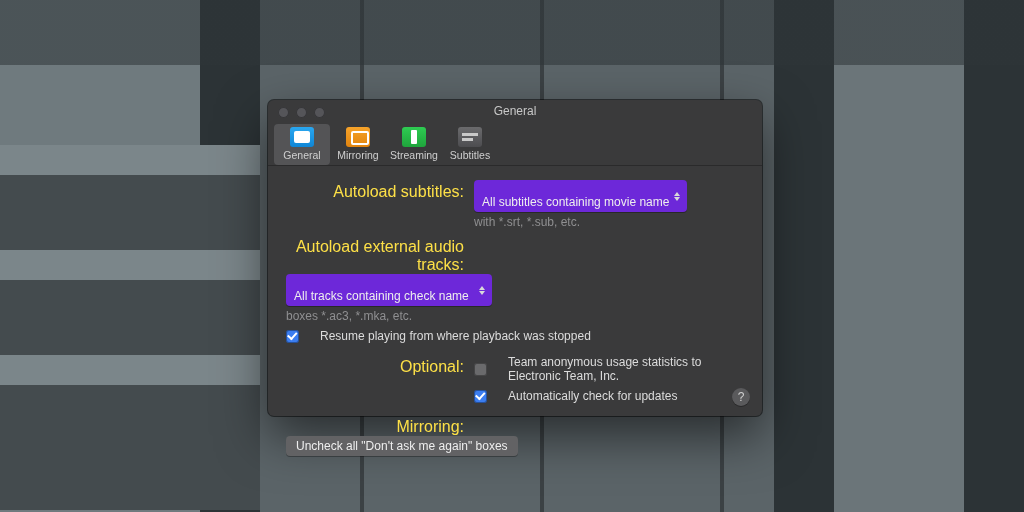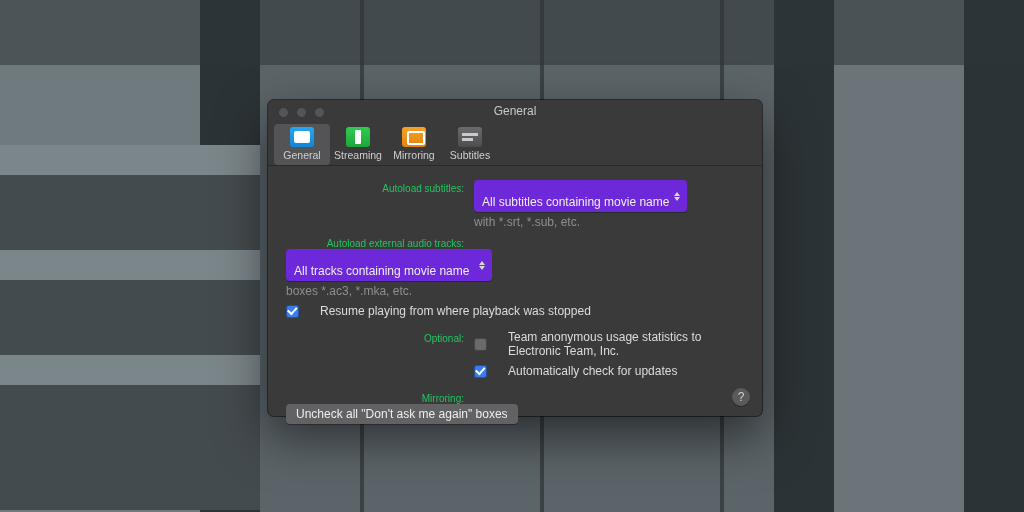--- a/index.html
+++ b/index.html
@@ -56,21 +56,21 @@
   .ic-streaming { background:linear-gradient(#2ecc52,#1fa53c);}
   .ic-streaming::after{content:""; position:absolute; left:9px; top:3px; width:6px; height:14px; background:#fff; border-radius:1px;}
   .ic-subtitles { background:linear-gradient(#6b6b6d,#4d4d50);}
   .ic-subtitles::before{content:""; position:absolute; left:4px; top:6px; width:16px; height:3px; background:#c9c9c9;}
   .ic-subtitles::after{content:""; position:absolute; left:4px; top:11px; width:11px; height:3px; background:#c9c9c9;}
   .tblabel { font-size:10.5px; color:#cfcfcf; }
 
   .content { padding:14px 18px 0 18px; }
   .row { display:flex; align-items:flex-start; margin-bottom:6px; }
   .row.gap { margin-top:0;flex-direction:column; }
-  .label { width:188px; text-align:right; padding-right:10px; color:#22c55e; padding-top:3px; font-size:10px;}
+  .label { width:188px; text-align:right; padding-right:10px; color:#fde047; padding-top:3px; font-size:16px;}
   .field { flex:1; }
   .hint { color:#8f8f91; font-size:12px; margin-top:3px; }
 
   .select { display:inline-flex; align-items:center; background:#6d28d9; border-radius:4px; height:32px; padding:12px 18px 0 8px; color:#eee; font-size:12px; position:relative; box-shadow:0 1px 0 rgba(0,0,0,0.3); cursor:pointer; min-width:206px;}
   .select .carets { position:absolute; right:3px; top:2px; bottom:2px; width:14px; display:flex; flex-direction:column; align-items:center; justify-content:center; gap:1px;}
   .caret { width:0; height:0; border-left:3.5px solid transparent; border-right:3.5px solid transparent;}
   .caret.up { border-bottom:4px solid #d9d9d9;}
   .caret.down { border-top:4px solid #d9d9d9;}
 
   .check { display:flex; align-items:center; gap:21px; font-size:12px; color:#dcdcdc; margin-bottom:6px; cursor:pointer;}
@@ -96,26 +96,26 @@
     </div>
     <div class="wtitle">General</div>
   </div>
 
   <div class="toolbar">
     <div class="tbitem selected">
       <div class="tbicon ic-general"></div>
       <div class="tblabel">General</div>
     </div>
     <div class="tbitem">
+      <div class="tbicon ic-mirroring"></div>
+      <div class="tblabel">Mirroring</div>
+    </div>
+    <div class="tbitem">
       <div class="tbicon ic-streaming"></div>
       <div class="tblabel">Streaming</div>
-    </div>
-    <div class="tbitem">
-      <div class="tbicon ic-mirroring"></div>
-      <div class="tblabel">Mirroring</div>
     </div>
     <div class="tbitem">
       <div class="tbicon ic-subtitles"></div>
       <div class="tblabel">Subtitles</div>
     </div>
   </div>
 
   <div class="content">
 
     <div class="row">
@@ -129,21 +129,21 @@
             </span>
         </div>
         <div class="hint">with *.srt, *.sub, etc.</div>
       </div>
     </div>
 
     <div class="row gap">
       <div class="label">Autoload external audio tracks:</div>
       <div class="field">
         <div class="select">
-          <span>All tracks containing movie name</span>
+          <span>All tracks containing check name</span>
           <span class="carets">
               <span class="caret up"></span>
               <span class="caret down"></span>
             </span>
         </div>
         <div class="hint">boxes *.ac3, *.mka, etc.</div>
       </div>
     </div>
 
     <div class="row gap">

